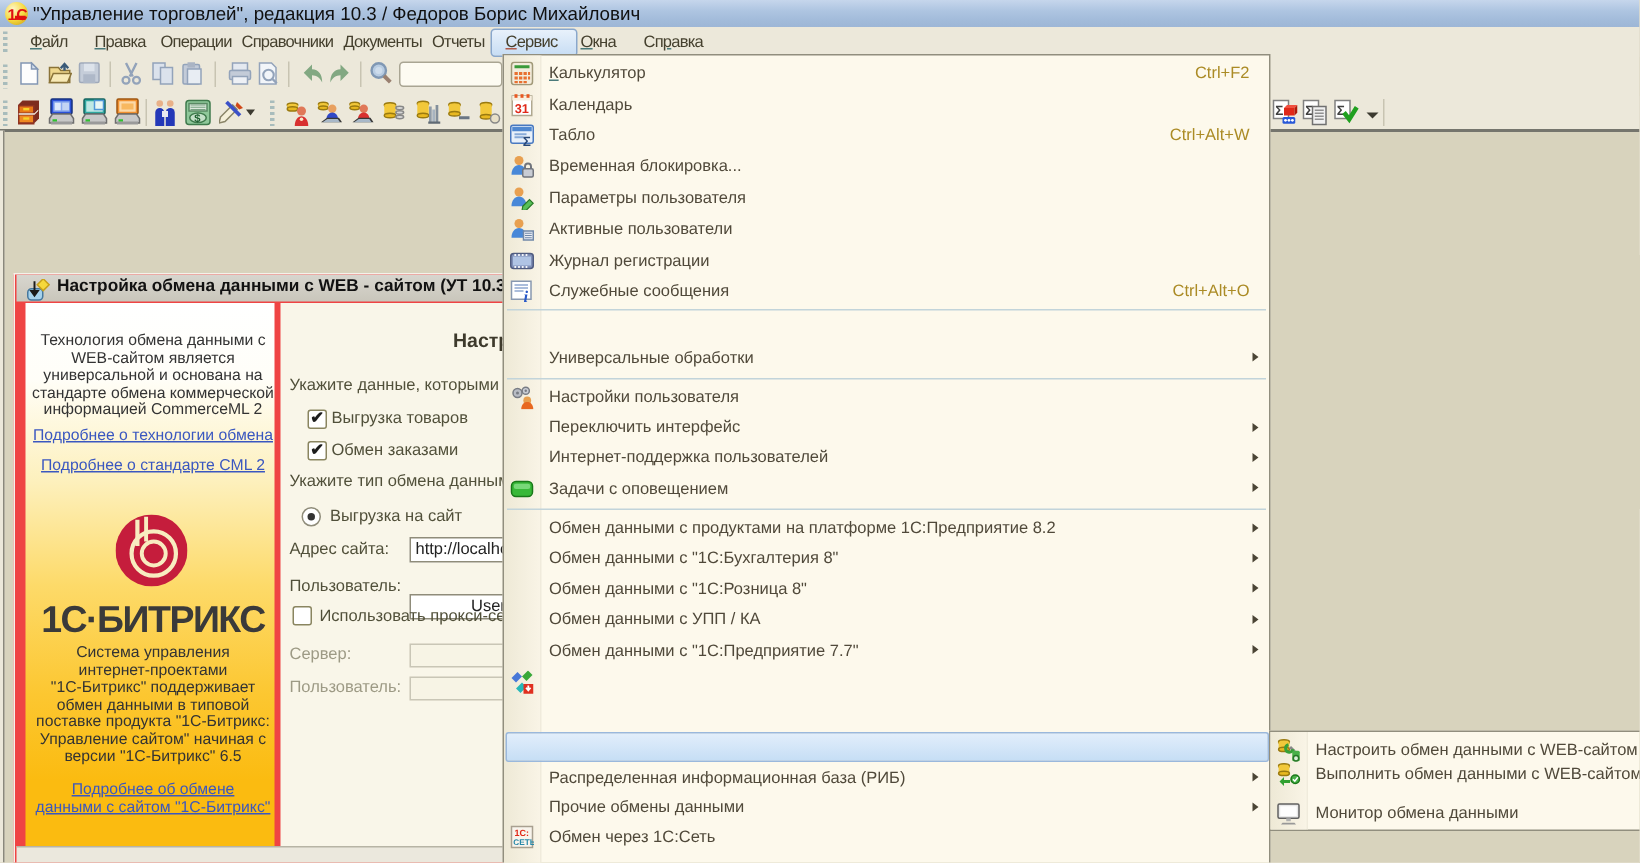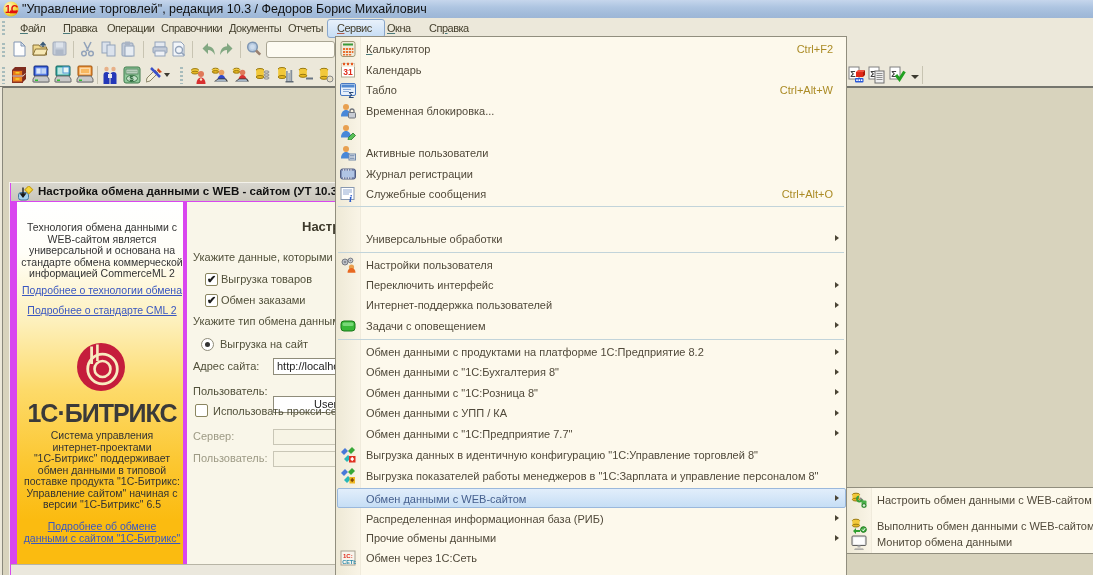--- a/index.html
+++ b/index.html
@@ -22,21 +22,21 @@
   
   #tb1{left:0;top:38px;width:335px;height:26px;background:#ece8da;}
   #tb2{left:0;top:64px;width:1093px;height:23px;background:#ece8da;}
   #searchbox{left:266px;top:3px;width:67px;height:15px;background:#fdfbf2;
     border:1px solid #a9a593;border-radius:3px;}
   
   #hline{left:0;top:86px;width:1093px;height:2px;background:#75756d;}
   #workspace{left:0;top:88px;width:1093px;height:487px;background:#d8d3bd;}
   #wsleft{left:0;top:87px;width:2px;height:488px;background:#ece8da;border-right:1.5px solid #8a887c;}
   
-  #dlg{left:9px;top:182px;width:326px;height:393px;background:#d946ef;overflow:hidden;
+  #dlg{left:9px;top:182px;width:326px;height:393px;background:#ef4444;overflow:hidden;
     border-left:1px solid #f4f2ea;border-top:1px solid #f4f2ea;}
   #dlgtitle{left:1px;top:0;width:325px;height:18px;
     background:linear-gradient(180deg,#d8d6cf,#c9c6bb);}
   #dlgtitletxt{left:28px;top:2px;font-size:11.5px;font-weight:bold;color:#111;white-space:nowrap;}
   #dlgleft{left:7px;top:19px;width:166px;height:362px;
     background:linear-gradient(180deg,#ffffff 0%,#fffef8 14%,#fdf0bc 33%,#fdda69 52%,#fcc731 72%,#fbbb10 88%,#fbbb10 100%);
     font-size:10.5px;color:#333;text-align:center;}
   #dlgright{left:177px;top:19px;width:149px;height:362px;background:#f9f6e9;}
   #dlgfoot{left:1px;top:381px;width:325px;height:12px;background:#ebe8dd;border-top:1px solid #b7b4a5;}
   .link{color:#3a57c0;text-decoration:underline;}
@@ -399,20 +399,21 @@
         <path d="M10 9.5 v-1.5 a2 2 0 0 1 4 0 v1.5" fill="none" stroke="#70747c" stroke-width="1.3"></path>
       </svg>
       <span class="txt">Временная блокировка...</span>
     </div>
   <div class="mrow" style="top:84.9px;">
       <svg class="mic" width="16" height="16" viewBox="0 0 16 16">
         <circle cx="6" cy="4" r="3" fill="#e8a050"></circle>
         <path d="M1 13.5 c0-4 2.2-6.5 5-6.5 s5 2.5 5 6.5 z" fill="#4888d8"></path>
         <path d="M8.5 13.5 l4.5-4.5 2.5 2.5 -4.5 4.5 -3 0.5 z" fill="#58c058" stroke="#287828" stroke-width="0.8"></path>
       </svg>
+      <span class="txt">Параметры пользователя</span>
     </div>
   <div class="mrow" style="top:105.7px;text-align:right;">
       <svg class="mic" width="16" height="16" viewBox="0 0 16 16">
         <circle cx="6" cy="4" r="3" fill="#e8a050"></circle>
         <path d="M1 13.5 c0-4 2.2-6.5 5-6.5 s5 2.5 5 6.5 z" fill="#4888d8"></path>
         <rect x="9" y="9" width="6.5" height="6" fill="#e8ecf4" stroke="#7088a8"></rect>
         <path d="M10 10.5 h4.5 M10 12 h4.5 M10 13.5 h4.5" stroke="#7088a8" stroke-width="0.8"></path>
       </svg>
       <span class="txt">Активные пользователи</span>
     </div>
@@ -497,35 +498,20 @@
       <span class="arr"></span>
     </div>
   <div class="mrow" style="top:408px;">
       <svg class="mic" width="16" height="16" viewBox="0 0 16 16">
         <path d="M1 5 l4-4 3 3 -4 4 z" fill="#4878d8"></path>
         <path d="M8 4 l4-4 3 3 -4 4 z" fill="#38a838"></path>
         <path d="M4 12 l4-4 3 3 -4 4 z" fill="#28b8b8"></path>
         <rect x="9" y="9" width="6.5" height="6.5" fill="#e03020"></rect>
         <path d="M12.2 10 v3 m-1.5-1.5 l1.5 1.8 1.5-1.8" stroke="#fff" stroke-width="1.2" fill="none"></path>
       </svg>
-      <span class="txt">Выгрузка данных в идентичную конфигурацию "1С:Управление торговлей 8"</span>
-    </div>
-  <div class="mrow" style="top:428.5px;">
-      <svg class="mic" width="16" height="16" viewBox="0 0 16 16">
-        <path d="M1 5 l4-4 3 3 -4 4 z" fill="#4878d8"></path>
-        <path d="M8 4 l4-4 3 3 -4 4 z" fill="#38a838"></path>
-        <path d="M4 12 l4-4 3 3 -4 4 z" fill="#28b8b8"></path>
-        <rect x="9.5" y="9" width="5.5" height="6.5" fill="#f0b820"></rect>
-        <path d="M12.2 10 v3 m-1.5-1.5 l1.5 1.8 1.5-1.8" stroke="#804808" stroke-width="1.2" fill="none"></path>
-      </svg>
-      <span class="txt">Выгрузка показателей работы менеджеров в "1С:Зарплата и управление персоналом 8"</span>
-    </div>
-  <div class="mrow" style="top:451.5px;color:#46608e;">
-      <span class="txt">Обмен данными с WEB-сайтом</span>
-      <span class="arr"></span>
     </div>
   <div class="mrow" style="top:471.5px;">
       <span class="txt">Распределенная информационная база (РИБ)</span>
       <span class="arr"></span>
     </div>
   <div class="mrow" style="top:491.2px;">
       <span class="txt">Прочие обмены данными</span>
       <span class="arr"></span>
     </div>
   <div class="mrow" style="top:510.6px;">
@@ -545,21 +531,21 @@
         <ellipse cx="5" cy="2.6" rx="3.6" ry="1.4" fill="#f2c83a" stroke="#9a7a10"></ellipse>
         <rect x="1.4" y="2.6" width="7.2" height="5" fill="#f2c83a"></rect>
         <ellipse cx="5" cy="7.6" rx="3.6" ry="1.4" fill="#e8b820" stroke="#9a7a10"></ellipse>
         <path d="M9 6 l3 3" stroke="#888" stroke-width="2"></path>
         <path d="M8 4.5 a2.5 2.5 0 1 0 3 3" fill="none" stroke="#38a038" stroke-width="2"></path>
         <rect x="10.5" y="8.5" width="5" height="7" rx="1" fill="#48b048"></rect>
         <circle cx="13" cy="13.5" r="1.8" fill="#d8f0d8" stroke="#287828"></circle>
       </svg>
       <span class="txt">Настроить обмен данными с WEB-сайтом</span>
     </div>
-  <div class="mrow" style="top:28px;">
+  <div class="mrow" style="top:18px;">
       <svg class="mic" width="16" height="16" viewBox="0 0 16 16">
         <ellipse cx="5" cy="2.6" rx="3.6" ry="1.4" fill="#f2c83a" stroke="#9a7a10"></ellipse>
         <rect x="1.4" y="2.6" width="7.2" height="5" fill="#f2c83a"></rect>
         <ellipse cx="5" cy="7.6" rx="3.6" ry="1.4" fill="#e8b820" stroke="#9a7a10"></ellipse>
         <path d="M2 13 l3-3 v2 h4 v2 h-4 v2 z" fill="#30a030"></path>
         <path d="M14.5 12 l-3 3 v-2 h-2 v-2 h2 v-2 z" fill="#58c858"></path>
         <circle cx="12.5" cy="11.5" r="2.8" fill="#48b048" stroke="#187818"></circle>
         <path d="M11 11.5 l1.2 1.3 2-2.6" stroke="#fff" stroke-width="1" fill="none"></path>
       </svg>
       <span class="txt">Выполнить обмен данными с WEB-сайтом</span>

